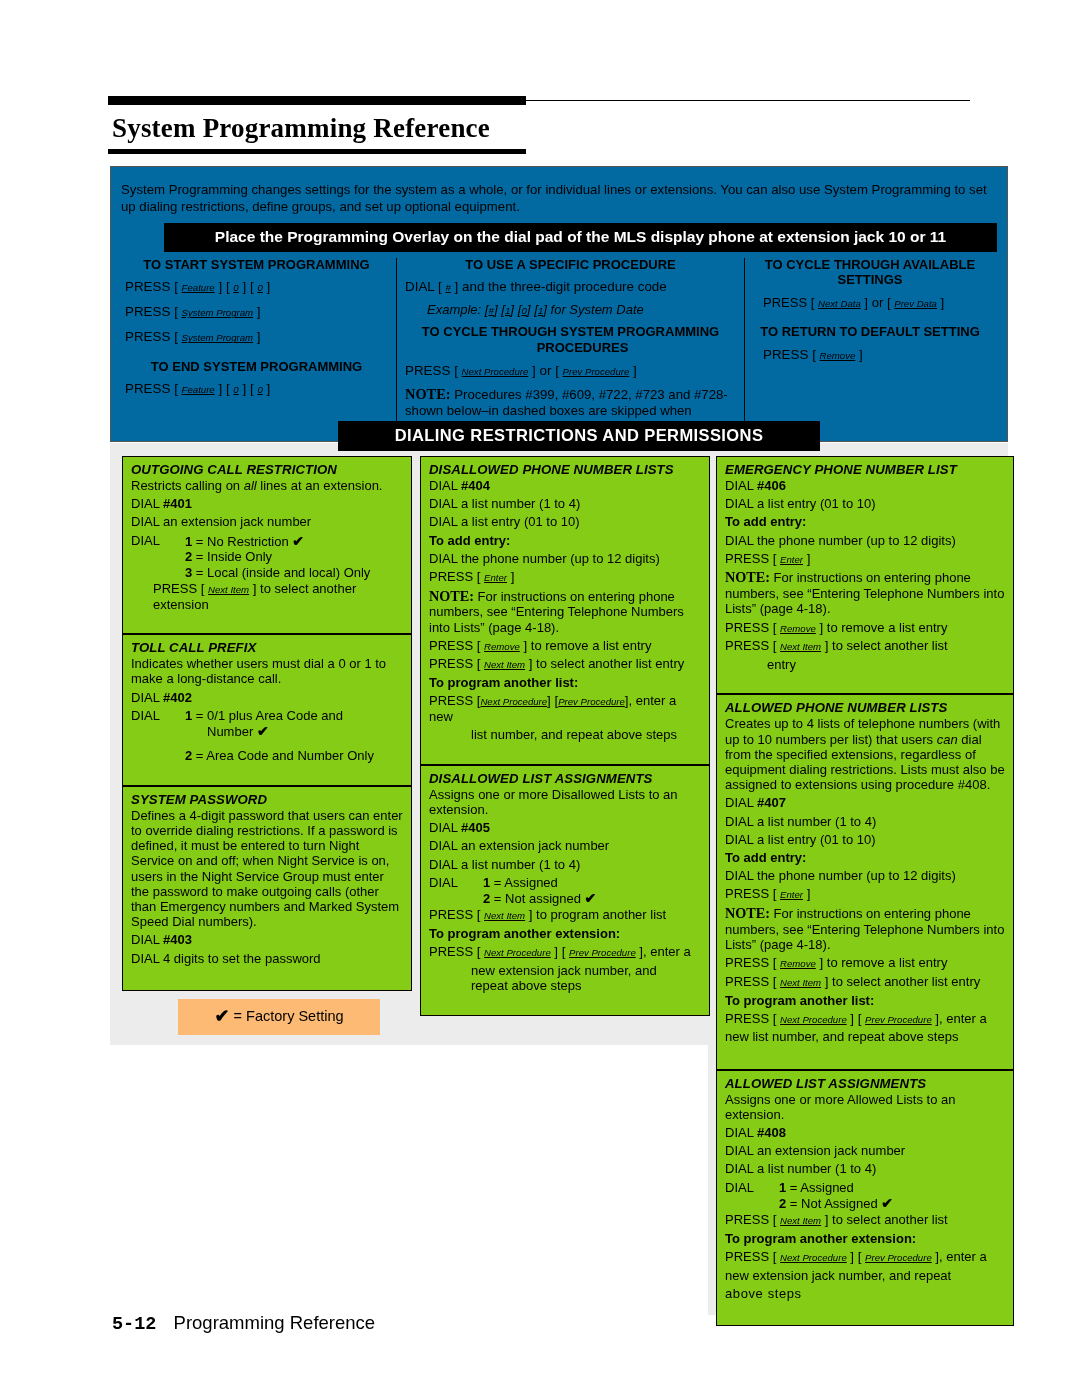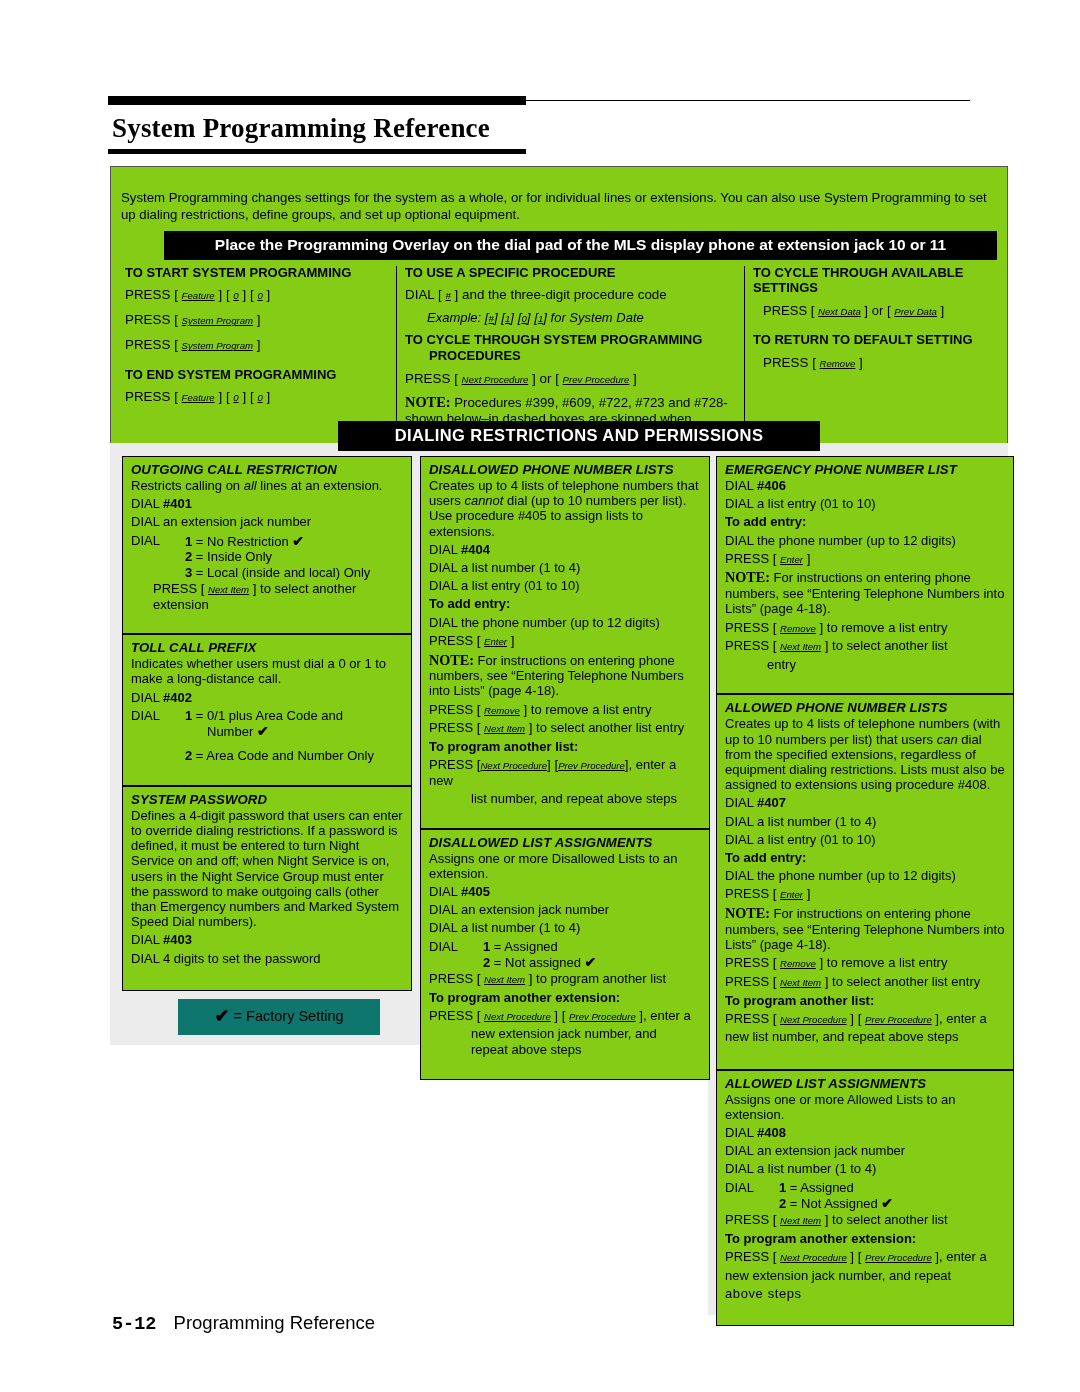--- a/index.html
+++ b/index.html
@@ -22,34 +22,34 @@
     font-weight: bold;
     font-size: 27px;
     letter-spacing: 0.2px;
     margin: 8px 0 5px 4px;
   }
   .title-rule-bot { height: 5px; background: #000; width: 418px; }
 
   
   .hdr-box {
     position: absolute; left: 110px; top: 166px; width: 898px;
-    border: 1px solid #555; background: #84cc16;
-    padding: 23px 10px 0 10px;
+    border: 1px solid #555; background: #0369a1;
+    padding: 15px 10px 0 10px;
   }
   .hdr-intro { font-size: 13.2px; line-height: 1.28; }
   .hdr-banner {
     background: #000; color: #fff; font-weight: bold; font-size: 15.5px;
     text-align: center; padding: 5px 4px 6px 4px; margin-top: 7px; margin-left: 43px;
   }
   .hdr-cols { display: flex; margin-top: 6px; padding-bottom: 6px; }
   .hdr-col { padding: 0 8px; }
   .hdr-col.c1 { width: 276px; border-right: 1px solid #000; padding-left: 4px; }
   .hdr-col.c2 { width: 348px; border-right: 1px solid #000; }
   .hdr-col.c3 { width: 250px; }
-  .hdr-h { font-weight: bold; font-size: 13px; line-height: 1.12; margin-bottom: 7px; }
+  .hdr-h { font-weight: bold; font-size: 13px; line-height: 1.12; margin-bottom: 7px; text-align: center; }
   .hdr-h.sub { padding-left: 24px; }
   .hdr-line { font-size: 13.4px; margin-bottom: 9px; line-height: 1.2; }
   .hdr-line.tight { margin-bottom: 7px; }
   .hdr-example { font-style: italic; font-size: 13px; margin: 0 0 8px 22px; }
   .hdr-note { font-size: 13.2px; line-height: 1.2; margin-top: 2px; }
   .hdr-note b { font-family: "Liberation Serif", serif; font-size: 14.4px; }
   .sp { margin-top: 14px; }
 
   
   .key { font-style: italic; font-size: 9.6px; text-decoration: underline; white-space: nowrap; }
@@ -97,21 +97,21 @@
   .dialrow .opt { flex: 1; }
   .opt b { font-weight: bold; }
   .indent { padding-left: 54px; font-size: 13px; line-height: 1.2; }
   .indent2 { padding-left: 22px; font-size: 13px; line-height: 1.2; }
   .indent3 { padding-left: 42px; font-size: 13px; line-height: 1.2; }
   .check { font-weight: bold; font-size: 14px; }
 
   
   .legend {
     position: absolute; left: 178px; top: 999px; width: 202px;
-    background: #0f766e; text-align: center; padding: 6px 0 8px 0;
+    background: #fdba74; text-align: center; padding: 6px 0 8px 0;
     font-size: 14.5px;
   }
   .legend .ck { font-size: 18px; font-weight: bold; vertical-align: -1px; }
 
   
   .footer {
     position: absolute; left: 112px; top: 1312px;
     font-size: 18.5px;
   }
   .footer .pg { font-family: Liberation Mono, monospace; font-weight: bold; }
@@ -250,21 +250,20 @@
     <div class="t"><span>DIAL</span> <b>#403</b></div>
     <div class="t">DIAL 4 digits to set the password</div>
   </div>
 
 </div>
 
 <div class="col col2">
 
   <div class="pbox">
     <h3>DISALLOWED PHONE NUMBER LISTS</h3>
-    <div class="t"><span>Creates up to 4 lists of telephone numbers that users </span><i>cannot</i><span> dial (up to 10 numbers per list). Use procedure #405 to assign lists to extensions.</span></div>
     <div class="t"><span>DIAL</span> <b>#404</b></div>
     <div class="t">DIAL a list number (1 to 4)</div>
     <div class="t">DIAL a list entry (01 to 10)</div>
     <div class="t bold">To add entry:</div>
     <div class="t">DIAL the phone number (up to 12 digits)</div>
     <div class="t"><span>PRESS</span> <span class="brk">[</span> <span class="key">Enter</span> <span class="brk">]</span></div>
     <div class="t note"><b>NOTE:</b> <span>For instructions on entering phone numbers, see “Entering Telephone Numbers into Lists” (page 4-18).</span></div>
     <div class="t"><span>PRESS</span> <span class="brk">[</span> <span class="key">Remove</span> <span class="brk">]</span> <span>to remove a list entry</span></div>
     <div class="t"><span>PRESS</span> <span class="brk">[</span> <span class="key">Next Item</span> <span class="brk">]</span> <span>to select another list entry</span></div>
     <div class="t bold">To program another list:</div>

